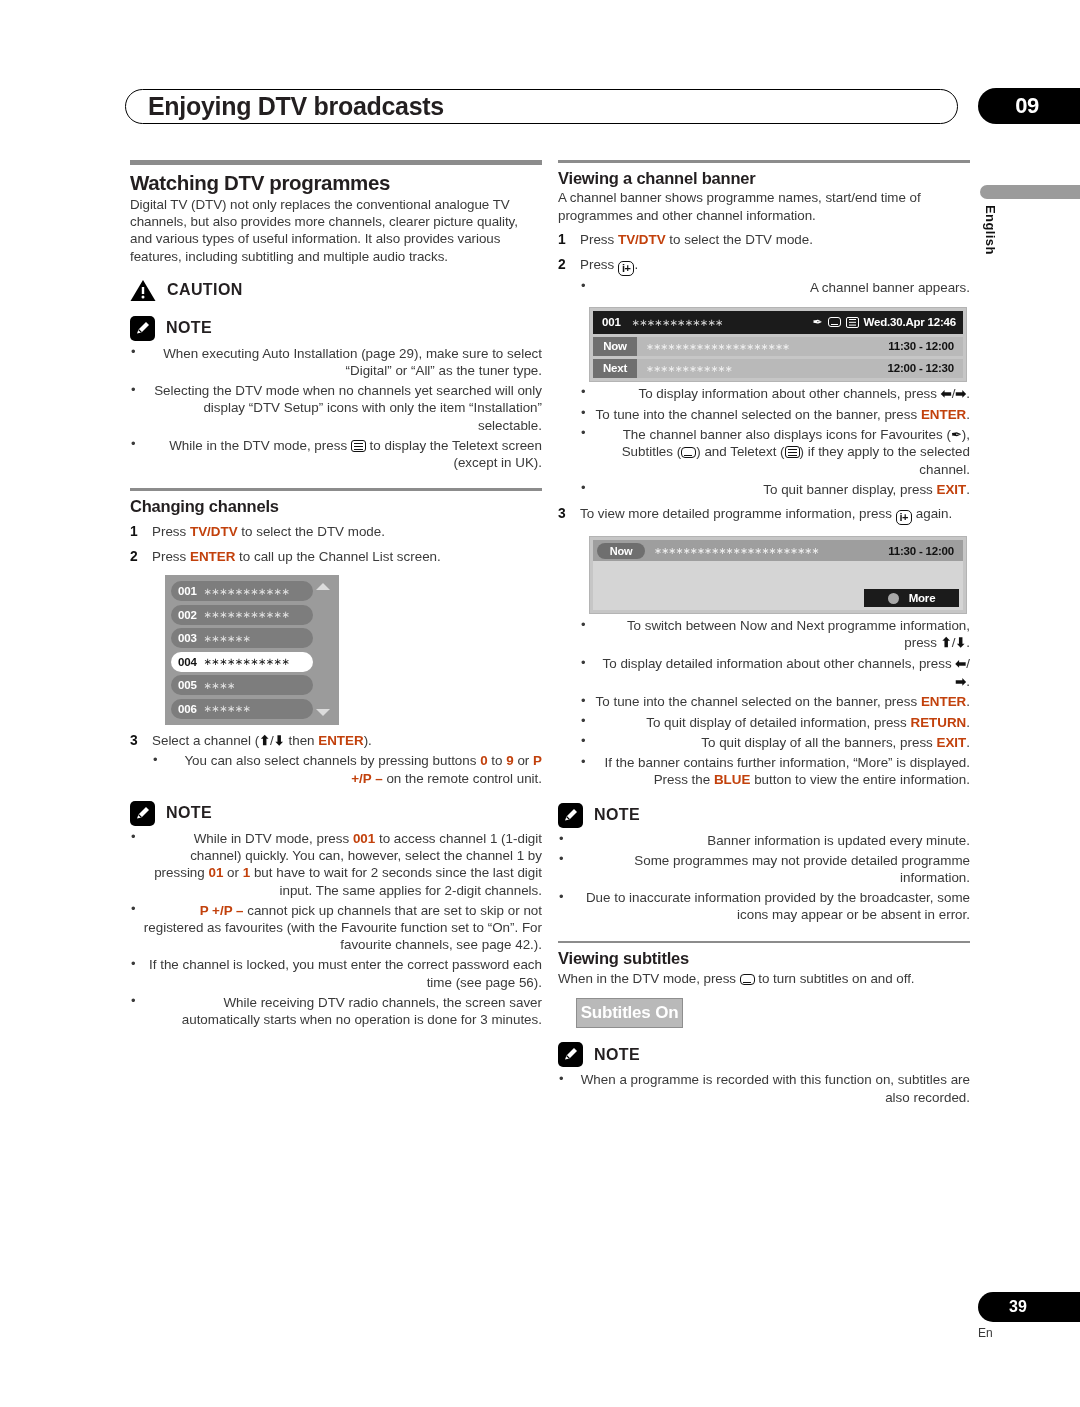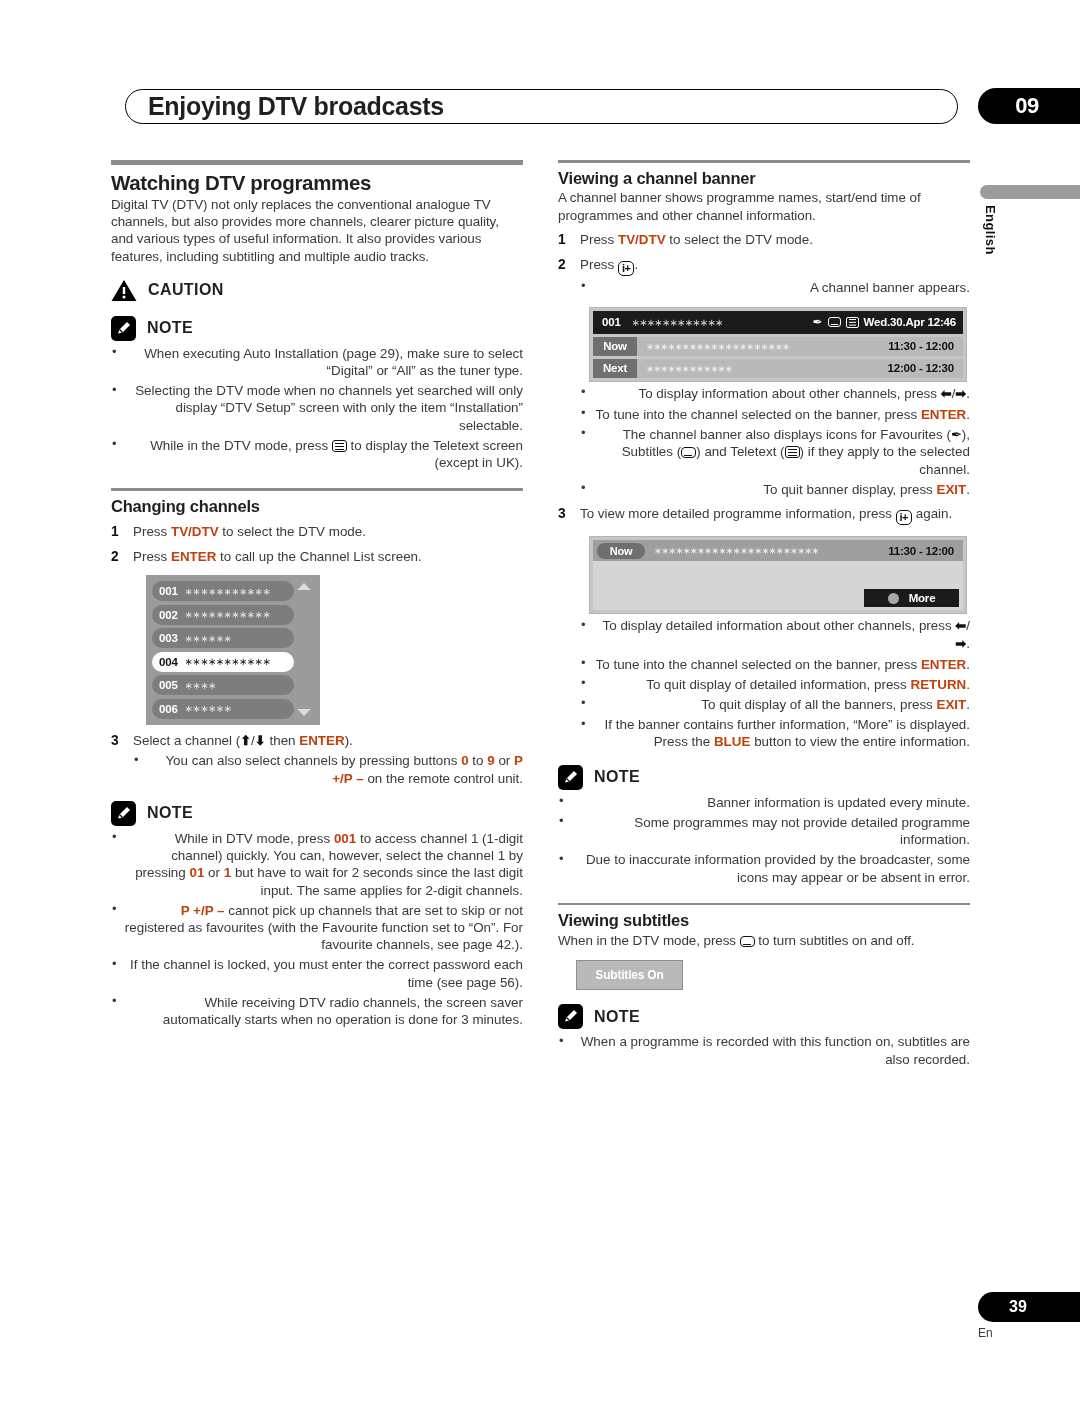--- a/index.html
+++ b/index.html
@@ -43,21 +43,21 @@
   .lang-text {
     position: absolute; left: 978px; top: 205px;
     width: 20px; height: 90px;
     writing-mode: vertical-rl;
     font-size: 13px; font-weight: bold; letter-spacing: 0.4px;
     color: #111;
   }
 
   
   .col { position: absolute; top: 160px; width: 412px; }
-  .col-left  { left: 111px; }
+  .col-left  { left: 130px; }
   .col-right { left: 558px; }
 
   .rule-thick { height: 5px; background: #8c8c8c; margin-bottom: 7px; }
   .rule-thin  { height: 2.5px; background: #8c8c8c; margin-bottom: 6px; }
 
   h2.sec {
     font-size: 20.5px; font-weight: bold; letter-spacing: -0.35px;
     line-height: 1.12; margin-bottom: 1px;
   }
   h3.sub {
@@ -203,21 +203,21 @@
     color: #fff; font-size: 11.5px; font-weight: bold; letter-spacing: -0.2px;
   }
 
   
   .subtitles-box {
     width: 107px; height: 30px; background: #b9b9b9; border: 1px solid #8e8e8e;
     display: flex; align-items: center; justify-content: center;
     margin: 11px 0 0 18px;
   }
   .subtitles-box span {
-    color: #ffffff; font-size: 12px; font-weight: bold; letter-spacing: -0.2px;
+    color: #ffffff; font-size: 17px; font-weight: bold; letter-spacing: -0.2px;
   }
 
   
   .ic { display: inline-block; vertical-align: -2px; }
   .ic-sub {
     width: 15px; height: 11px; border: 1.6px solid #111; border-radius: 4px;
     position: relative;
   }
   .ic-sub:after {
     content: ""; position: absolute; left: 2px; bottom: 1px;
@@ -311,21 +311,21 @@
       <span class="note-icon">
         <svg width="17" height="17" viewBox="0 0 17 17">
           <polygon points="3,13.5 4.5,9.5 12,2 15,5 7.5,12.5" fill="#fff"></polygon>
           <line x1="4.5" y1="9.5" x2="7.5" y2="12.5" stroke="#000" stroke-width="1.1"></line>
         </svg>
       </span>
       <span class="lbl">NOTE</span>
     </div>
     <ul class="bl">
       <li>When executing Auto Installation (page 29), make sure to select “Digital” or “All” as the tuner type.</li>
-      <li>Selecting the DTV mode when no channels yet searched will only display “DTV Setup” screen with only the item “Installation” selectable.</li>
+      <li>Selecting the DTV mode when no channels yet searched will only display “DTV Setup” icons with only the item “Installation” selectable.</li>
       <li>While in the DTV mode, press
         <span class="ic ic-tel"></span>
         to display the Teletext screen (except in UK).</li>
     </ul>
 
     <div style="height:17px"></div>
     <div class="rule-thin"></div>
     <h3 class="sub">Changing channels</h3>
 
     <div class="step">
@@ -452,20 +452,21 @@
       </div>
       <div class="b2-body">
         <div class="more-btn">
           <span class="dot"></span>
           <span class="mlbl">More</span>
         </div>
       </div>
     </div>
 
     <ul class="bl indent">
+      <li>To switch between Now and Next programme information, press <span class="ar">⬆</span>/<span class="ar">⬇</span>.</li>
       <li>To display detailed information about other channels, press <span class="ar">⬅</span>/<span class="ar">➡</span>.</li>
       <li>To tune into the channel selected on the banner, press <b>ENTER</b>.</li>
       <li>To quit display of detailed information, press <b>RETURN</b>.</li>
       <li>To quit display of all the banners, press <b>EXIT</b>.</li>
       <li>If the banner contains further information, “More” is displayed. Press the <b>BLUE</b> button to view the entire information.</li>
     </ul>
 
     <div class="cal-head">
       <span class="note-icon">
         <svg width="17" height="17" viewBox="0 0 17 17">

